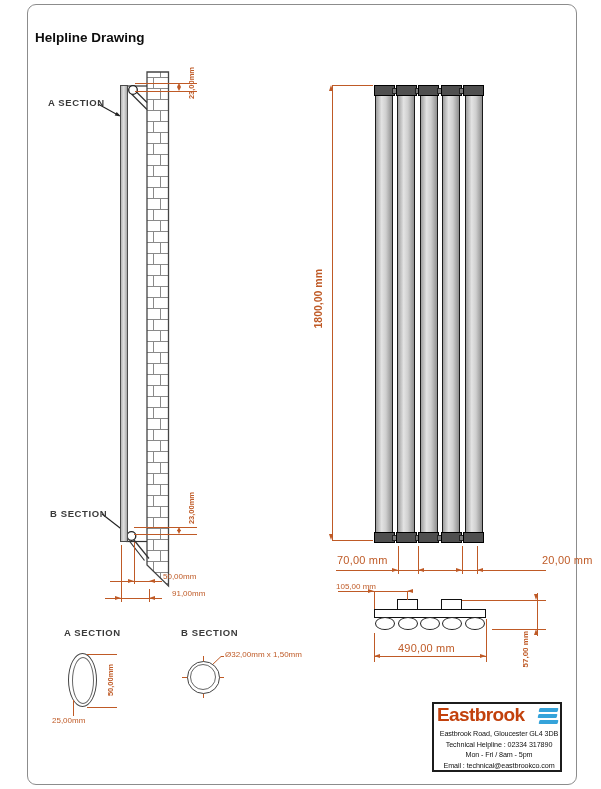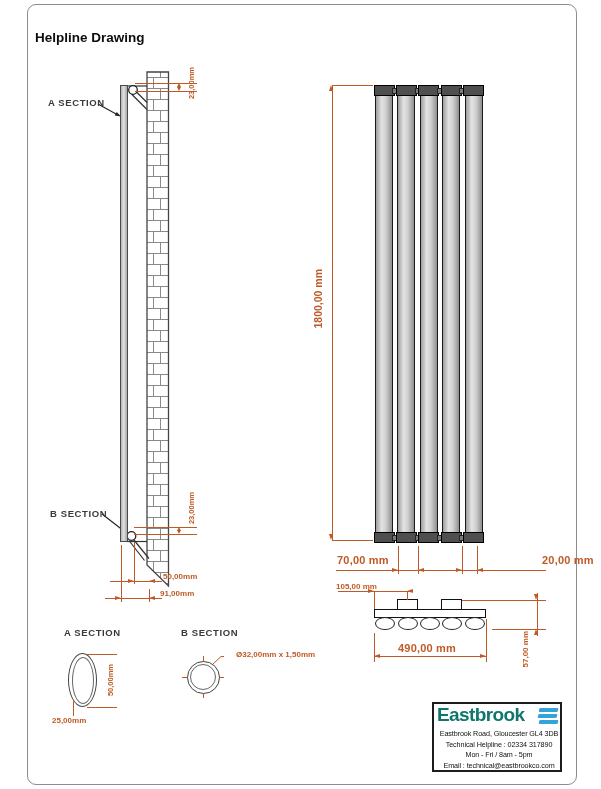--- a/index.html
+++ b/index.html
@@ -8,21 +8,21 @@
     position:relative; width:601px; height:789px; background:#fff;
     font-family:"Liberation Sans", sans-serif; overflow:hidden;
   }
   .abs { position:absolute; }
   .page-frame { left:27px; top:4px; width:548px; height:779px;
     border:1.5px solid #8c8c8c; border-radius:9px; }
   .title { left:35px; top:7px; font-size:21px; font-weight:bold; color:#0d0d0d; letter-spacing:-0.4px; }
   .subtitle { left:35px; top:30px; font-size:13.5px; font-weight:bold; color:#0d0d0d; }
   .slabel { position:absolute; color:#3a3a3a; font-weight:bold; font-size:9.5px;
     letter-spacing:0.6px; white-space:nowrap; }
-  .dlabel { position:absolute; color:var(--acc); font-weight:bold; white-space:nowrap; }
+  .dlabel { position:absolute; color:var(--acc); font-weight:normal; white-space:nowrap; }
   .f8  { font-size:8px; }
   .f11 { font-size:11px; letter-spacing:0.2px; }
   .vtext { position:absolute; color:var(--acc); font-weight:bold; white-space:nowrap;
     writing-mode:vertical-rl; transform:rotate(180deg); }
   .ol { position:absolute; background:var(--acc); }
   .olh { height:1px; }
   .olv { width:1px; }
   .ar { position:absolute; width:0; height:0; }
   .ar.r  { border-top:2.6px solid transparent; border-bottom:2.6px solid transparent; border-left:6px solid var(--acc); }
   .ar.l  { border-top:2.6px solid transparent; border-bottom:2.6px solid transparent; border-right:6px solid var(--acc); }
@@ -117,21 +117,21 @@
   <div class="ol olv" style="left:149px; top:589px; height:13px;"></div>
 
   <div class="ol olh" style="left:110px; top:581px; width:52px;"></div>
   <div class="ar r" style="left:128px; top:578.5px;"></div>
   <div class="ar l" style="left:149px; top:578.5px;"></div>
   <div class="dlabel f8" style="left:163px; top:572px;">50,00mm</div>
 
   <div class="ol olh" style="left:105px; top:598px; width:57px;"></div>
   <div class="ar r" style="left:115px; top:595.5px;"></div>
   <div class="ar l" style="left:149px; top:595.5px;"></div>
-  <div class="dlabel f8" style="left:160px; top:589px;">91,00mm</div>
+  <div class="dlabel f8" style="left:172px; top:589px;">91,00mm</div>
 
   <div>
       <div class="panel" style="left:375px;top:85px;width:18px;height:458px"></div>
       <div class="cap" style="left:373.5px;top:85px;width:21px;height:11px"></div>
       <div class="cap" style="left:373.5px;top:532px;width:21px;height:11px"></div>
       <div class="conn" style="left:392.2px;top:87.5px;width:5px;height:6px"></div>
       <div class="conn" style="left:392.2px;top:534.5px;width:5px;height:6px"></div>
       <div class="panel" style="left:397.4px;top:85px;width:18px;height:458px"></div>
       <div class="cap" style="left:395.9px;top:85px;width:21px;height:11px"></div>
       <div class="cap" style="left:395.9px;top:532px;width:21px;height:11px"></div>
@@ -211,24 +211,24 @@
   <div class="ol olh" style="left:87px; top:707px; width:30px;"></div>
   <div class="vtext" style="left:106px; top:664px; font-size:7.5px;">50,00mm</div>
   <div class="ol olv" style="left:73px; top:700px; height:16px;"></div>
   <div class="dlabel f8" style="left:52px; top:716px;">25,00mm</div>
 
   <div class="slabel" style="left:181px; top:627px;">B SECTION</div>
   <div class="ol olh" style="left:182px; top:677px; width:42px;"></div>
   <div class="ol olv" style="left:203px; top:656px; height:42px;"></div>
   <div class="ellipse" style="left:186.5px; top:660.5px; width:33px; height:33px; border:1.4px solid #444;"></div>
   <div class="ellipse" style="left:190px; top:664px; width:26px; height:26px; border:1px solid #666;"></div>
-  <div class="dlabel f8" style="left:236px; top:650px;">Ø32,00mm x 1,50mm</div>
+  <div class="dlabel f8" style="left:225px; top:650px;">Ø32,00mm x 1,50mm</div>
 
   <div class="abs eb-box"></div>
-  <div class="abs eb-brand" style="color: #0f766e;">Eastbrook</div>
+  <div class="abs eb-brand" style="color: #c2410c;">Eastbrook</div>
   <div class="eb-bar" style="left: 539px; top: 708px; background: rgb(53, 163, 218);"></div>
   <div class="eb-bar" style="left: 537.5px; top: 714px; background: rgb(53, 163, 218);"></div>
   <div class="eb-bar" style="left: 539px; top: 720px; background: rgb(53, 163, 218);"></div>
   <div class="abs eb-text">
     <div>Eastbrook Road, Gloucester GL4 3DB</div>
     <div>Technical Helpline : 02334 317890</div>
     <div>Mon - Fri / 8am - 5pm</div>
     <div>Email : technical@eastbrookco.com</div>
   </div>
 

